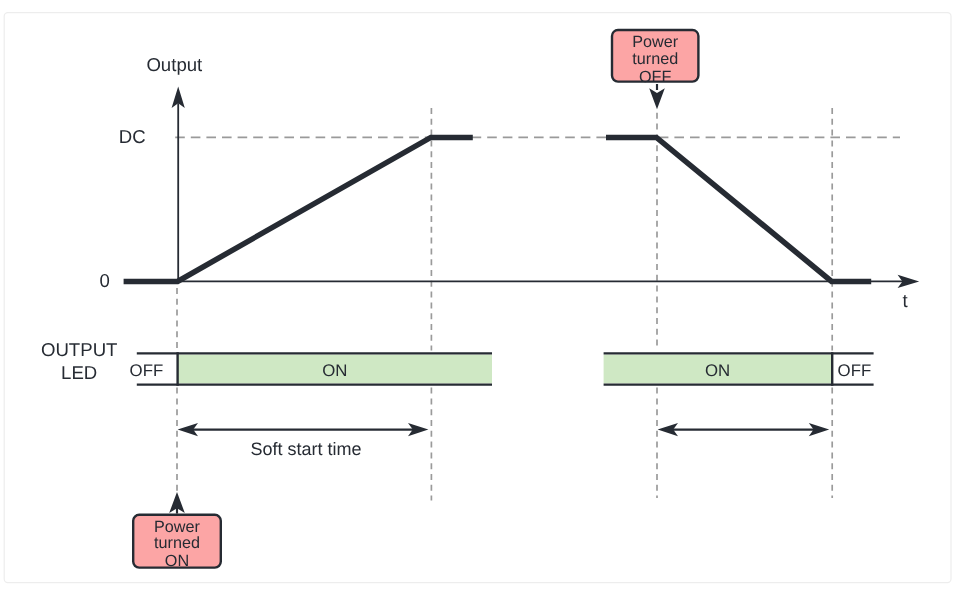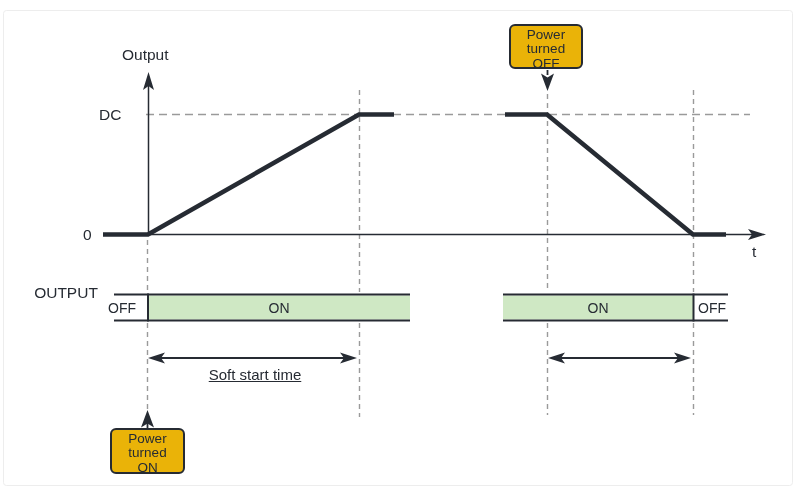--- a/index.html
+++ b/index.html
@@ -14,21 +14,21 @@
   .thin{stroke:#262b33;stroke-width:1.8;fill:none;}
   .wave{stroke:#262b33;stroke-width:4.6;fill:none;stroke-linejoin:miter;}
   .barline{stroke:#262b33;stroke-width:2;fill:none;}
   .fillhead{fill:#262b33;stroke:none;}
   .lbl{position:absolute;white-space:nowrap;}
   .ctr{text-align:center;white-space:nowrap;}
   .axis-lbl{font-size:15.5px;}
   .state-lbl{position:absolute;font-size:14px;top:300px;}
   .time-lbl{position:absolute;font-size:15px;top:366px;}
   .callout{
-    position:absolute;background:#eab308;border:2px solid #262b33;border-radius:6px;
+    position:absolute;background:#fca5a5;border:2px solid #262b33;border-radius:6px;
     font-size:13.5px;line-height:14.3px;text-align:center;padding-top:2px;box-sizing:border-box;
   }
   .led-label{
     position:absolute;left:18px;top:283px;width:96px;text-align:center;
     font-size:15.5px;line-height:19px;
   }
 </style>
 </head>
 <body>
 
@@ -94,28 +94,29 @@
     </g>
   </svg>
 
   <div class="lbl axis-lbl" style="left:122px;top:46px;">Output</div>
   <div class="lbl axis-lbl" style="left:99px;top:106px;">DC</div>
   <div class="lbl axis-lbl" style="left:83px;top:226px;">0</div>
   <div class="lbl axis-lbl" style="left:752px;top:243px;">t</div>
 
   <div class="led-label">
     <div>OUTPUT</div>
+    <div>LED</div>
   </div>
 
   <div class="state-lbl ctr" style="left:100px;width:44px;">OFF</div>
   <div class="state-lbl ctr" style="left:148px;width:262px;">ON</div>
   <div class="state-lbl ctr" style="left:503px;width:190px;">ON</div>
   <div class="state-lbl ctr" style="left:694px;width:36px;">OFF</div>
 
-  <div class="time-lbl ctr" style="left:150px;width:210px;text-decoration:underline;">Soft start time</div>
+  <div class="time-lbl ctr" style="left:150px;width:210px;">Soft start time</div>
 
   <div class="callout" style="left:509px;top:24px;width:74px;height:45px;">
     <div>Power</div>
     <div>turned</div>
     <div>OFF</div>
   </div>
 
   <div class="callout" style="left:110px;top:428px;width:75px;height:46px;">
     <div>Power</div>
     <div>turned</div>

